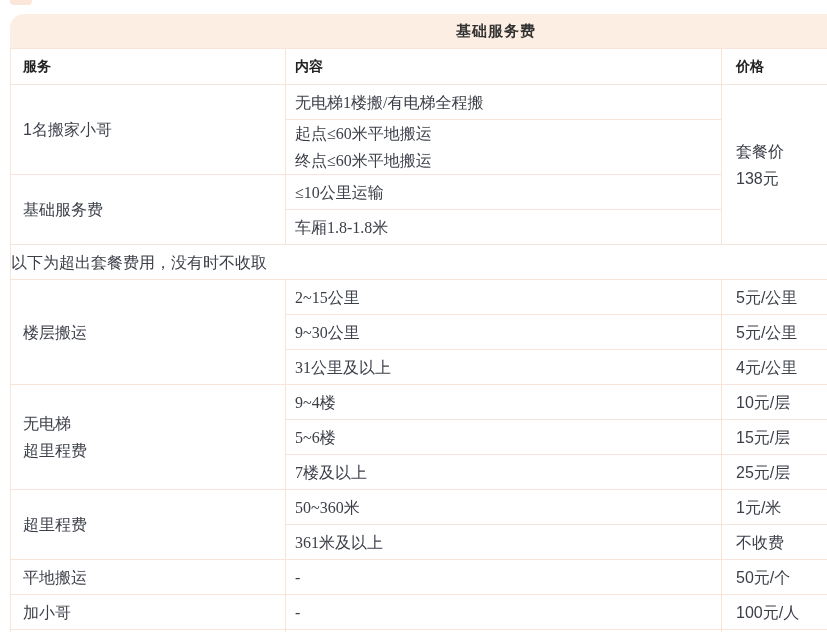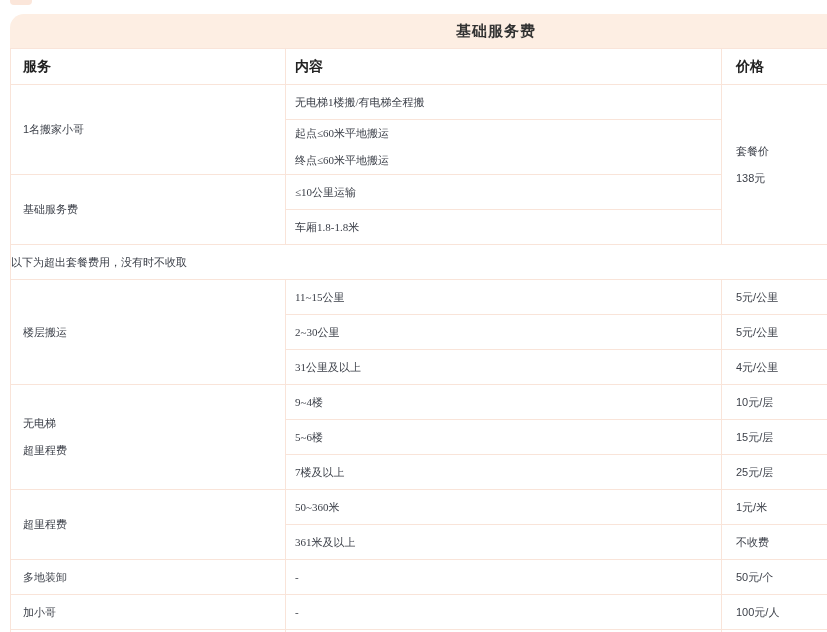--- a/index.html
+++ b/index.html
@@ -41,21 +41,21 @@
   }
   table.fee-table {
     width: 100%;
     border-collapse: collapse;
     table-layout: fixed;
   }
   table.fee-table col.c-service { width: 275px; }
   table.fee-table col.c-content { width: 436px; }
   table.fee-table th, table.fee-table td {
     border: 1px solid #f9e4d9;
-    font-size: 11px;
+    font-size: 16px;
     color: #3b3f48;
     vertical-align: middle;
     white-space: pre-line;
     line-height: 27px;
     height: 34px;
     padding-top: 0; padding-bottom: 0;
     text-align: left;
     overflow: hidden;
   }
   table.fee-table th {
@@ -117,25 +117,25 @@
             <td class="col-content">≤10公里运输</td>
           </tr>
           <tr>
             <td class="col-content">车厢1.8-1.8米</td>
           </tr>
           <tr>
             <td colspan="3" class="note-cell">以下为超出套餐费用，没有时不收取</td>
           </tr>
           <tr>
             <td rowspan="3" class="col-service">楼层搬运</td>
-            <td class="col-content">11~15公里</td>
+            <td class="col-content">2~15公里</td>
             <td class="col-price">5元/公里</td>
           </tr>
           <tr>
-            <td class="col-content">2~30公里</td>
+            <td class="col-content">9~30公里</td>
             <td class="col-price">5元/公里</td>
           </tr>
           <tr>
             <td class="col-content">31公里及以上</td>
             <td class="col-price">4元/公里</td>
           </tr>
           <tr>
             <td rowspan="3" class="col-service">无电梯
 超里程费</td>
             <td class="col-content">9~4楼</td>
@@ -152,21 +152,21 @@
           <tr>
             <td rowspan="2" class="col-service">超里程费</td>
             <td class="col-content">50~360米</td>
             <td class="col-price">1元/米</td>
           </tr>
           <tr>
             <td class="col-content">361米及以上</td>
             <td class="col-price">不收费</td>
           </tr>
           <tr>
-            <td class="col-service">多地装卸</td>
+            <td class="col-service">平地搬运</td>
             <td class="col-content">-</td>
             <td class="col-price">50元/个</td>
           </tr>
           <tr>
             <td class="col-service">加小哥</td>
             <td class="col-content">-</td>
             <td class="col-price">100元/人</td>
           </tr>
           <tr class="partial-row">
             <td class="col-service"></td>

